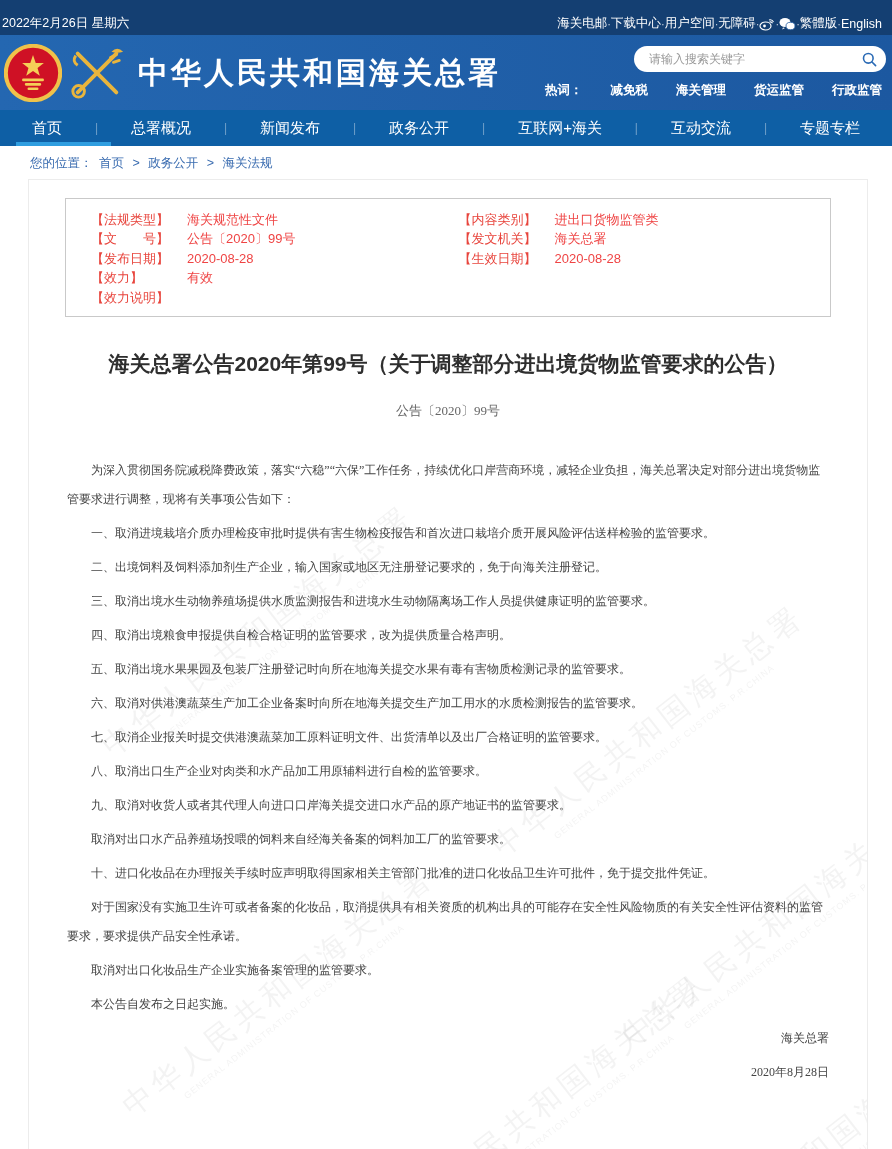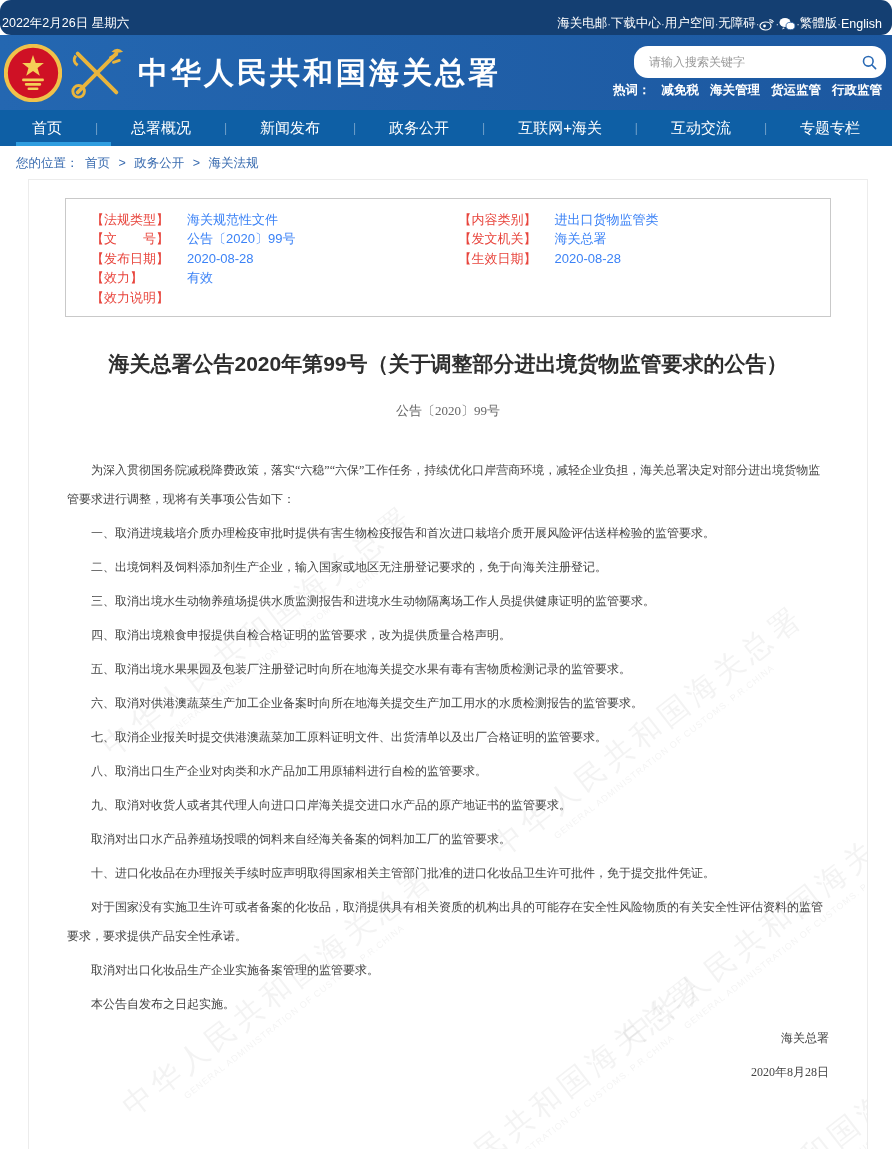--- a/index.html
+++ b/index.html
@@ -10,73 +10,72 @@
   html,body{margin:0;padding:0;}
   body{
     width:892px;height:1149px;overflow:hidden;background:#fff;
     font-family:"Liberation Sans",sans-serif;
   }
   
   .topbar{
     height:35px;background:var(--topbar);color:#fff;display:flex;
     align-items:center;justify-content:space-between;font-size:12.5px;
     padding:12px 10px 0 2px;
-    border-radius:11px;
   }
   .topbar-right{display:flex;align-items:center;}
   .tb-link{cursor:pointer;white-space:nowrap;}
   .tb-sep{opacity:.75;font-size:11px;}
   .tb-icon{display:inline-flex;align-items:center;cursor:pointer;}
   
   .banner{
     height:75px;background:linear-gradient(90deg,#2467b1,#1c58a0);
     position:relative;display:flex;align-items:center;color:#fff;
   }
   .logo-group{display:flex;align-items:center;cursor:pointer;}
   .emblem{width:58px;height:58px;margin-left:4px;flex:none;}
   .keylogo{width:62px;height:58px;margin-left:4px;flex:none;}
   .org{margin-left:10px;}
   .org-cn{font-size:30px;font-weight:bold;letter-spacing:3px;line-height:1.1;
     font-family:"Liberation Serif",serif;white-space:nowrap;}
   .org-en{font-size:11px;font-weight:bold;letter-spacing:1.2px;margin-top:3px;white-space:nowrap;}
   .search-box{
-    position:absolute;right:6px;top:11px;width:252px;height:32px;background:#fff;
+    position:absolute;right:6px;top:11px;width:252px;height:26px;background:#fff;
     border-radius:14px;display:flex;align-items:center;padding:0 9px 0 13px;
   }
   .search-input{border:none;outline:none;flex:1;font-size:12px;color:#333;background:transparent;min-width:0;}
   .search-input::placeholder{color:#999;}
   .search-btn{border:none;background:none;padding:0;display:flex;cursor:pointer;}
-  .hotwords{position:absolute;right:10px;top:47px;display:flex;gap:11px;font-size:12.5px;font-weight:bold;}
+  .hotwords{position:absolute;right:10px;top:47px;display:flex;gap:28px;font-size:12.5px;font-weight:bold;}
   .hotword{cursor:pointer;white-space:nowrap;}
   
   .nav{
     height:36px;background:var(--nav);display:flex;align-items:center;
     justify-content:space-between;position:relative;color:#fff;font-size:15px;
     padding:0 28px;
   }
   .nav-item{cursor:pointer;white-space:nowrap;padding:0 4px;}
   .nav-sep{color:rgba(255,255,255,.4);font-size:12px;}
   .nav-underline{position:absolute;left:16px;bottom:0;width:95px;height:4px;background:var(--underline);}
   
-  .breadcrumb{padding:9px 0 7px 16px;font-size:12.5px;color:var(--crumb);}
+  .breadcrumb{padding:9px 0 7px 30px;font-size:12.5px;color:var(--crumb);}
   .crumb{cursor:pointer;margin:0 3px;}
   .crumb-sep{margin:0 2px;color:var(--crumb);}
   
   .container{
     margin:0 24px 0 28px;border:1px solid #ececec;background:#fff;
     position:relative;overflow:hidden;height:976px;
   }
   .meta-box{
     margin:18px 36px 0;border:1px solid #c9c9c9;display:flex;
     font-size:13px;padding:11px 4px 9px 25px;
   }
   .meta-col{width:50%;}
   .meta-row{display:flex;line-height:19.4px;}
   .meta-label{color:var(--red);width:96px;flex:none;white-space:pre;}
-  .meta-value{color:#3b82f6;}
+  .meta-value{color:#ef4444;}
   
   .article{padding:0 38px;color:#444;}
   .title{
     margin:32px 12px 0;text-align:center;font-size:21px;font-weight:bold;
     color:#2e2e2e;line-height:1.45;font-family:"Liberation Sans",sans-serif;
   }
   .doc-no{text-align:center;font-size:13px;color:#666;margin-top:23px;
     font-family:"Liberation Serif",serif;}
   .body{margin-top:36px;font-size:12px;line-height:29px;
     font-family:"Liberation Serif",serif;}

